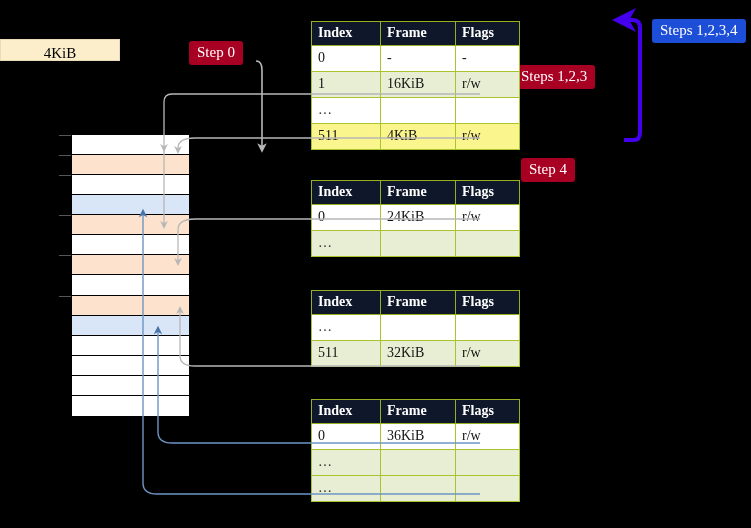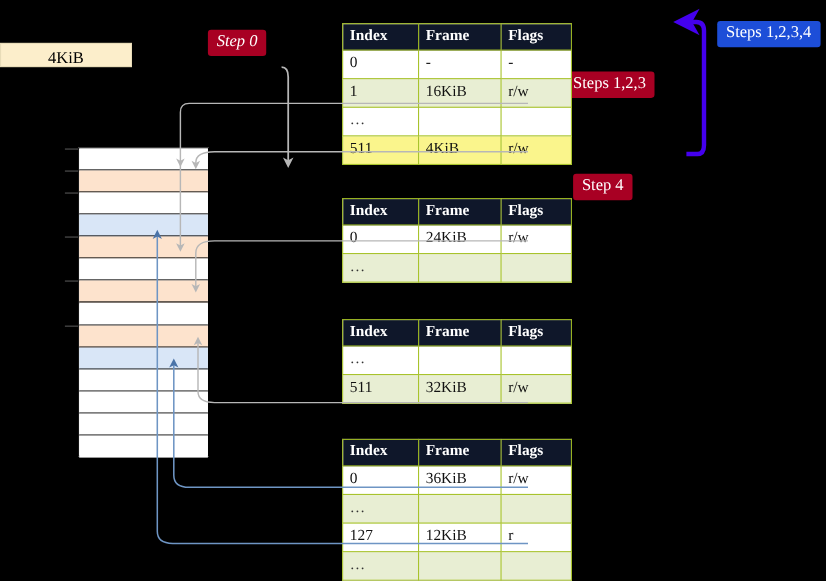--- a/index.html
+++ b/index.html
@@ -114,21 +114,21 @@
     pointer-events: none;
   }
 </style>
 </head>
 <body>
 
 <div class="kib-box" style="left:0px; top:39px; width:120px; height:22px;">
   <span>4KiB</span>
 </div>
 
-<div class="badge badge-red" style="left:189px; top:27px;font-style:italic;">
+<div class="badge badge-red" style="left:189px; top:41px;">
   <span>Step 0</span>
 </div>
 
 <div class="badge badge-red" style="left:513px; top:19px;margin-top:46px;">
   <span>Steps 1,2,3</span>
 </div>
 
 <div class="badge badge-blue" style="left:652px; top:19px;">
   <span>Steps 1,2,3,4</span>
 </div>
@@ -248,25 +248,20 @@
       <tr class="row-white">
         <td>0</td>
         <td>36KiB</td>
         <td>r/w</td>
       </tr>
       <tr class="row-tint">
         <td class="ell">…</td>
         <td></td>
         <td></td>
       </tr>
-      <tr class="row-white">
-        <td>127</td>
-        <td>12KiB</td>
-        <td>r</td>
-      </tr>
       <tr class="row-tint">
         <td class="ell">…</td>
         <td></td>
         <td></td>
       </tr>
     </tbody>
   </table>
 
 <svg id="wires" viewBox="0 0 751 528" xmlns="http://www.w3.org/2000/svg">
   <defs>

